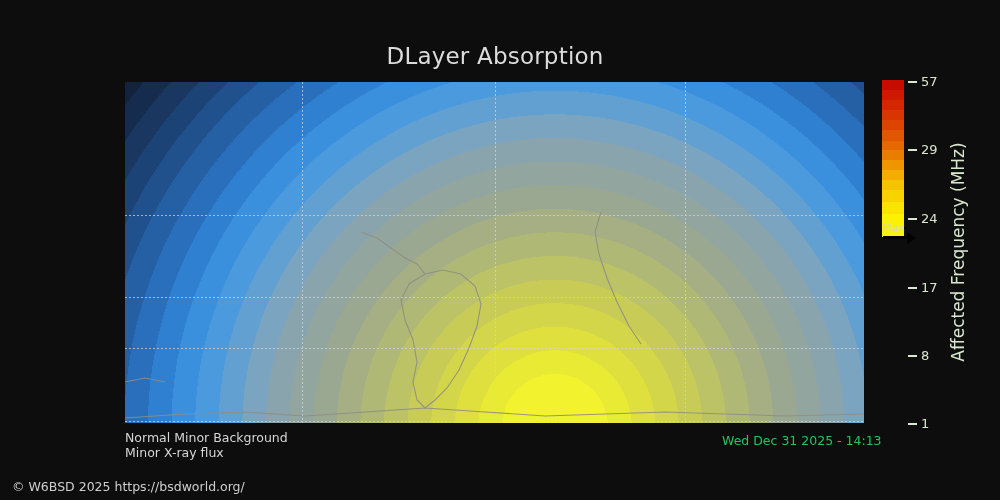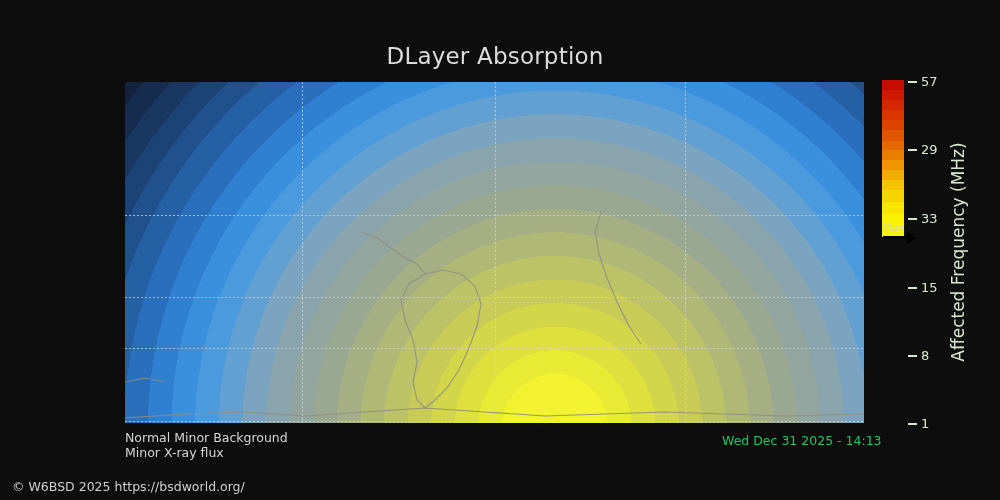--- a/index.html
+++ b/index.html
@@ -236,22 +236,22 @@
 
   <div class="ctick" style="top:81px"></div>
   <div class="ctick" style="top:149px"></div>
   <div class="ctick" style="top:218px"></div>
   <div class="ctick" style="top:287px"></div>
   <div class="ctick" style="top:355px"></div>
   <div class="ctick" style="top:423px"></div>
 
   <div class="clab" style="top:81px">57</div>
   <div class="clab" style="top:149px">29</div>
-  <div class="clab" style="top:218px">33</div>
-  <div class="clab" style="top:287px">15</div>
+  <div class="clab" style="top:218px">24</div>
+  <div class="clab" style="top:287px">17</div>
   <div class="clab" style="top:355px">8</div>
   <div class="clab" style="top:423px">1</div>
 
   <div id="cblabel">
     <span>Affected Frequency (MHz)</span>
   </div>
 
   <div id="maxmark">
     <div id="maxtxt">Max</div>
     <div id="maxarrowline"></div>

